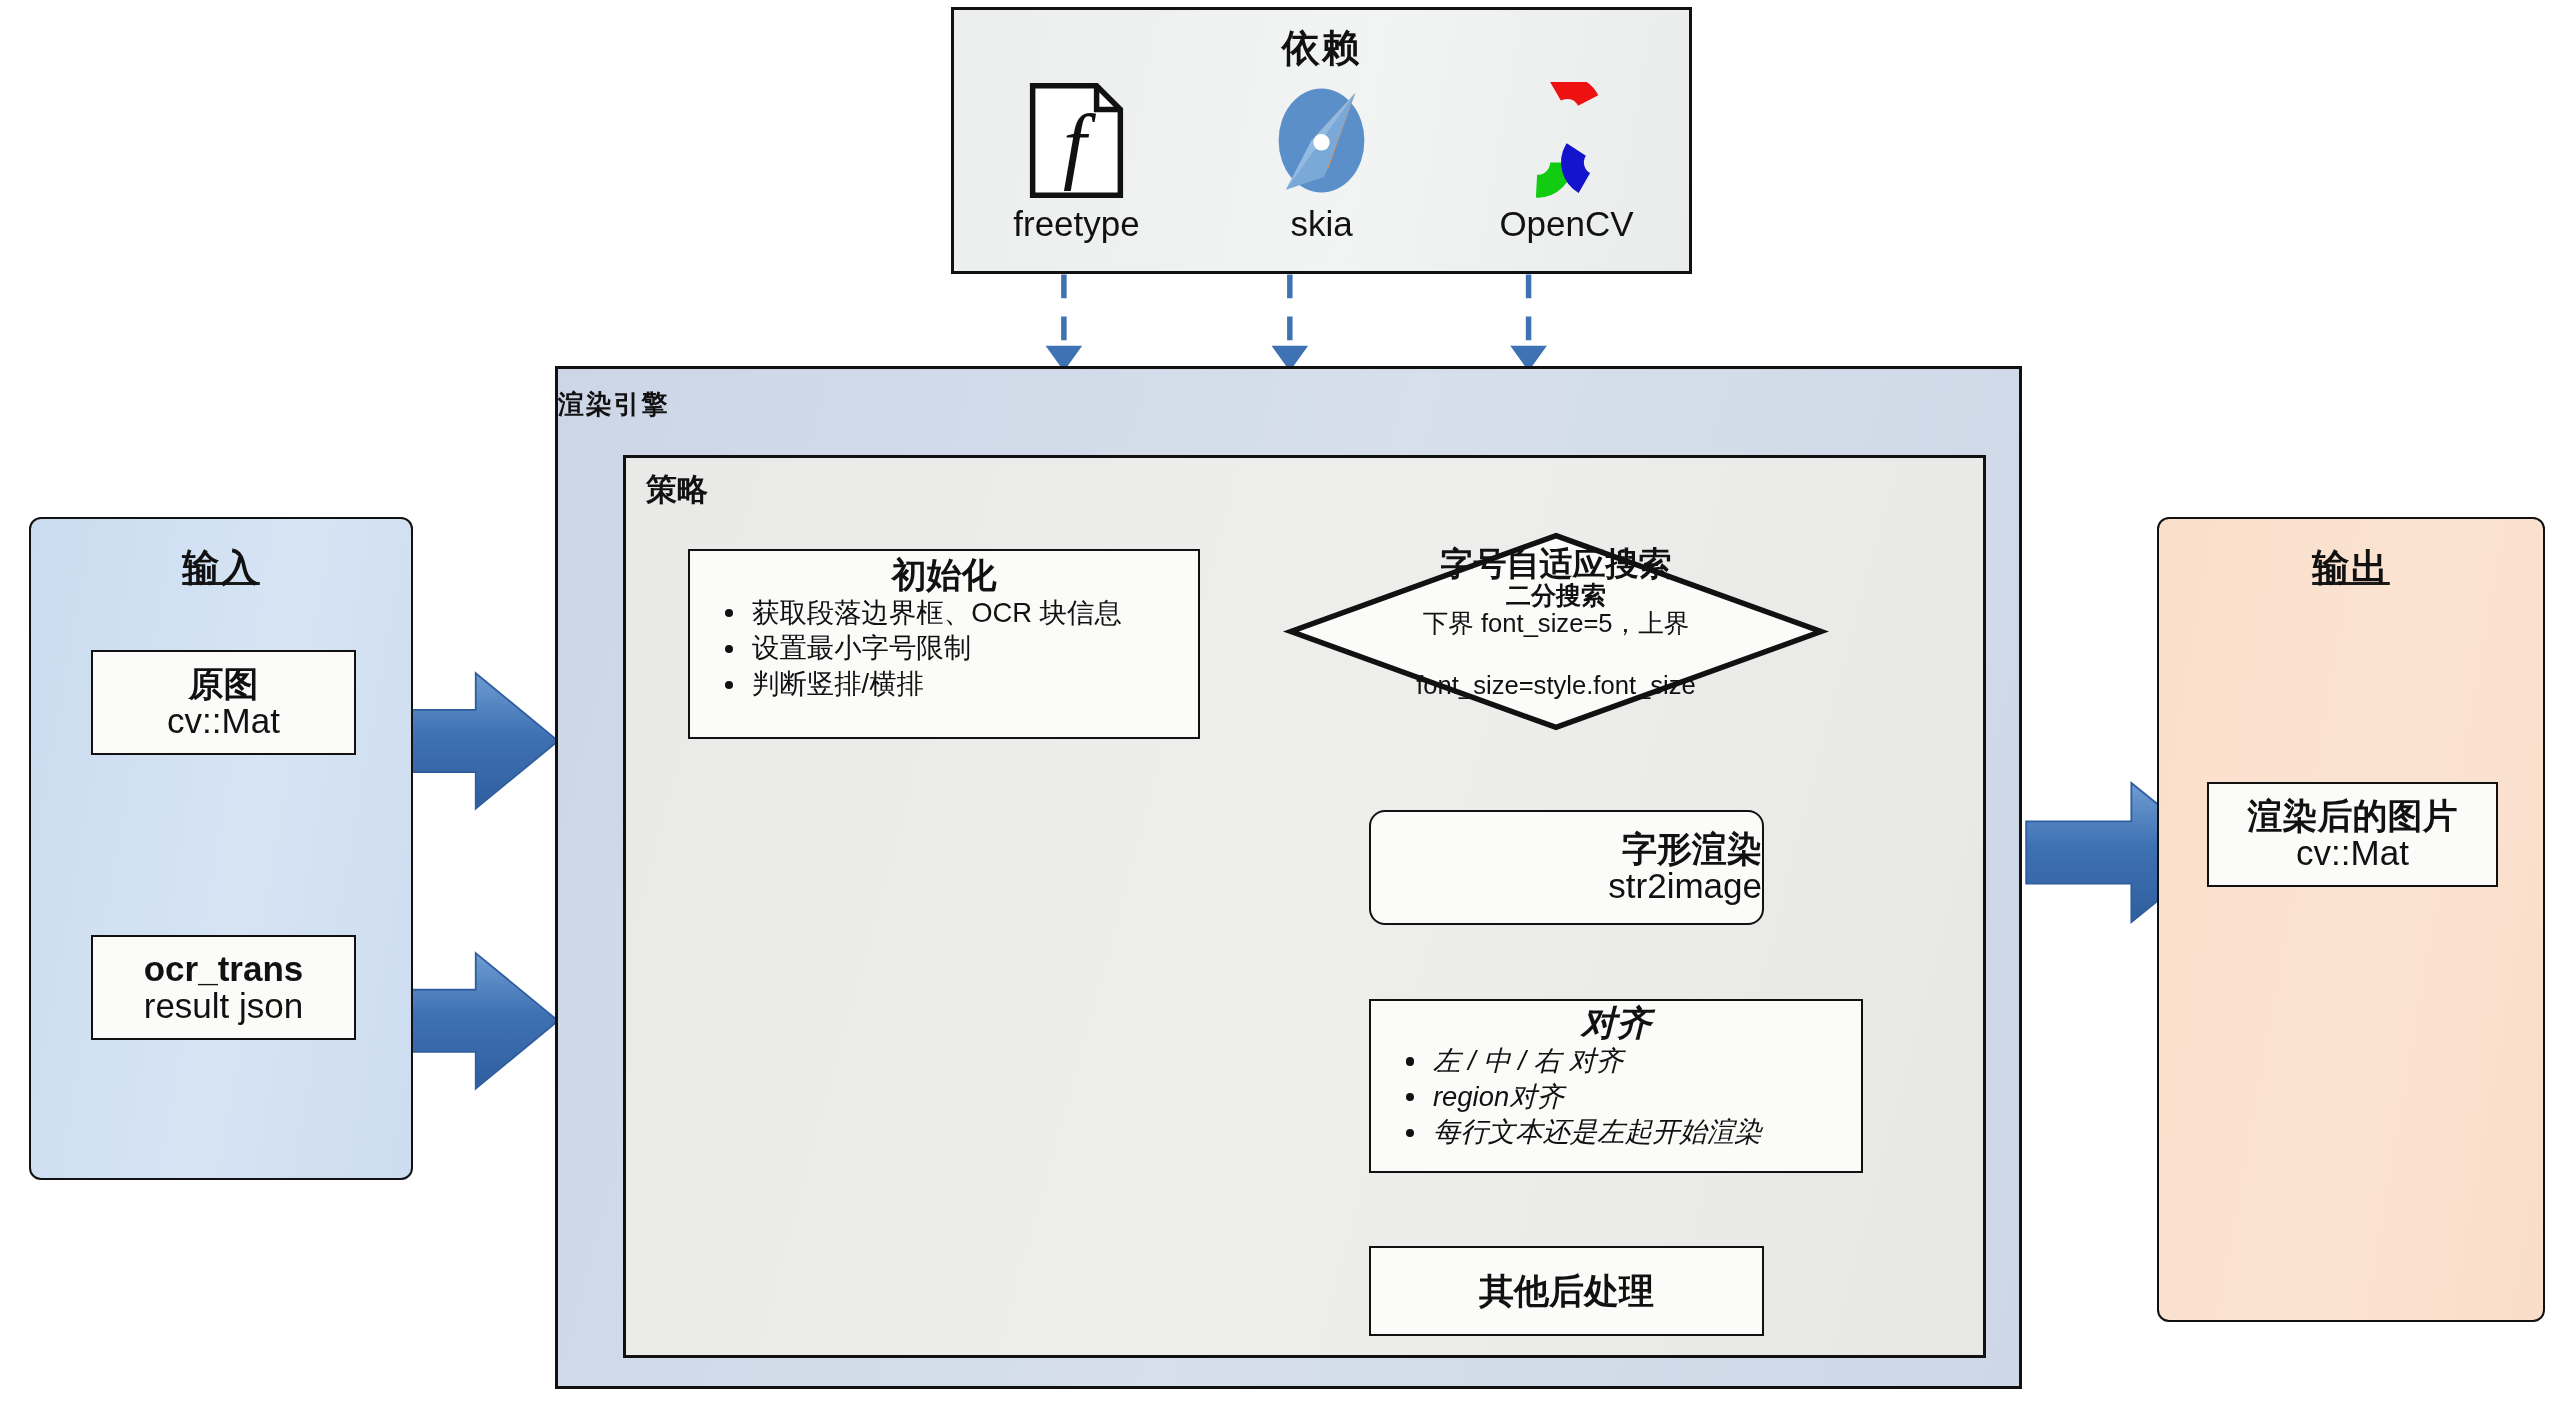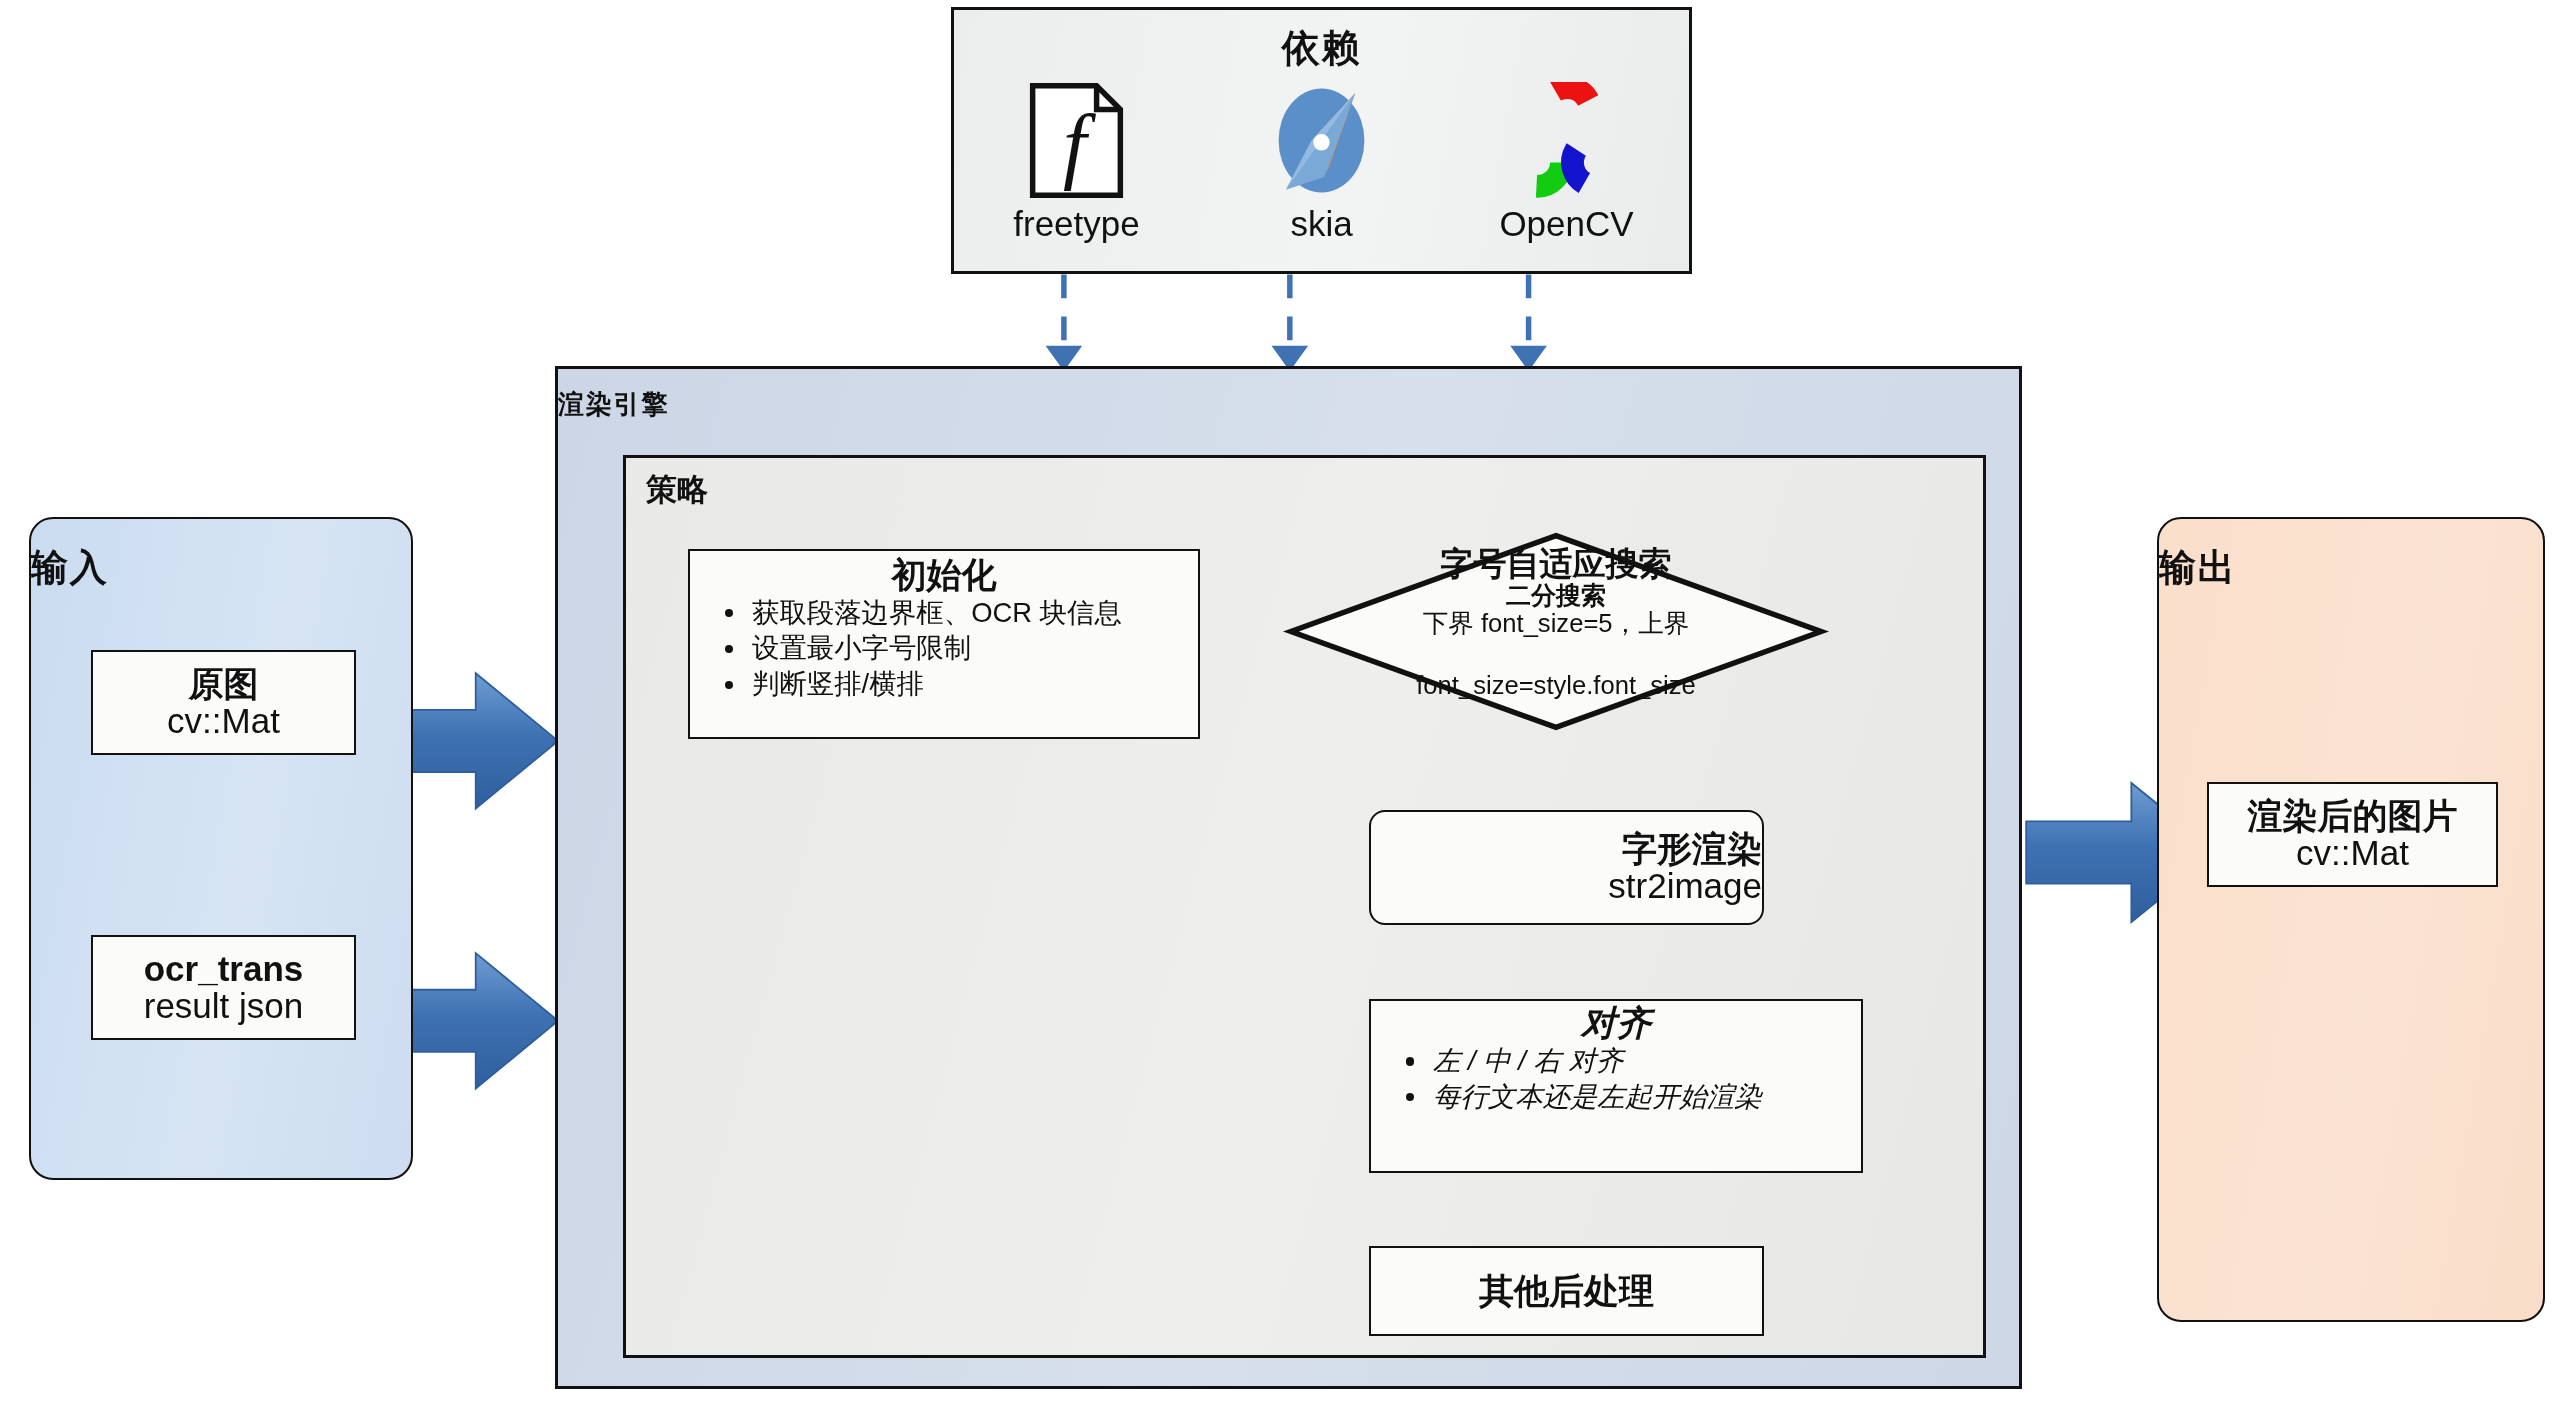--- a/index.html
+++ b/index.html
@@ -14,23 +14,25 @@
     color: #1a1a1a;
   }
   #stage { position: absolute; inset: 0; }
 
   
   .node { position: absolute; box-sizing: border-box; }
 
   
   .pill {
     border: 2.7px solid #111;
-    border-radius: 24px;
+    border-radius: 12px;
     display: flex;
     flex-direction: column;
+    align-items: center;
+    text-decoration: underline;
   }
   .pill-title {
     font-size: 37px;
     font-weight: 700;
     letter-spacing: 1.8px;
     margin-top: 24px;
     color: #111;
   }
   .pill.input  { background: linear-gradient(100deg,#cbdcf0 0%, #d6e4f4 55%, #cddcef 100%); }
   .pill.output { background: linear-gradient(100deg,#fadfcb 0%, #fbe3d2 55%, #f9ddc9 100%); }
@@ -305,20 +307,21 @@
   <div class="node box" style="left:1369px; top:810px; width:395px; height:115px;
                                display:flex; flex-direction:column; align-items:flex-end; justify-content:center;border-radius:16px;">
     <div class="box-title">字形渲染</div>
     <div class="box-sub">str2image</div>
   </div>
 
   <div class="node box" style="left:1369px; top:999px; width:494px; height:174px; padding-top:3.7px;font-style:italic;">
     <div class="box-title">对齐</div>
     <ul class="bullets">
       <li>左 / 中 / 右 对齐</li>
+      <li>region对齐</li>
       <li>每行文本还是左起开始渲染</li>
     </ul>
   </div>
 
   <div class="node box" style="left:1369px; top:1246px; width:395px; height:90px;
                                display:flex; align-items:center; justify-content:center;">
     <div class="box-title">其他后处理</div>
   </div>
 
 </div>

